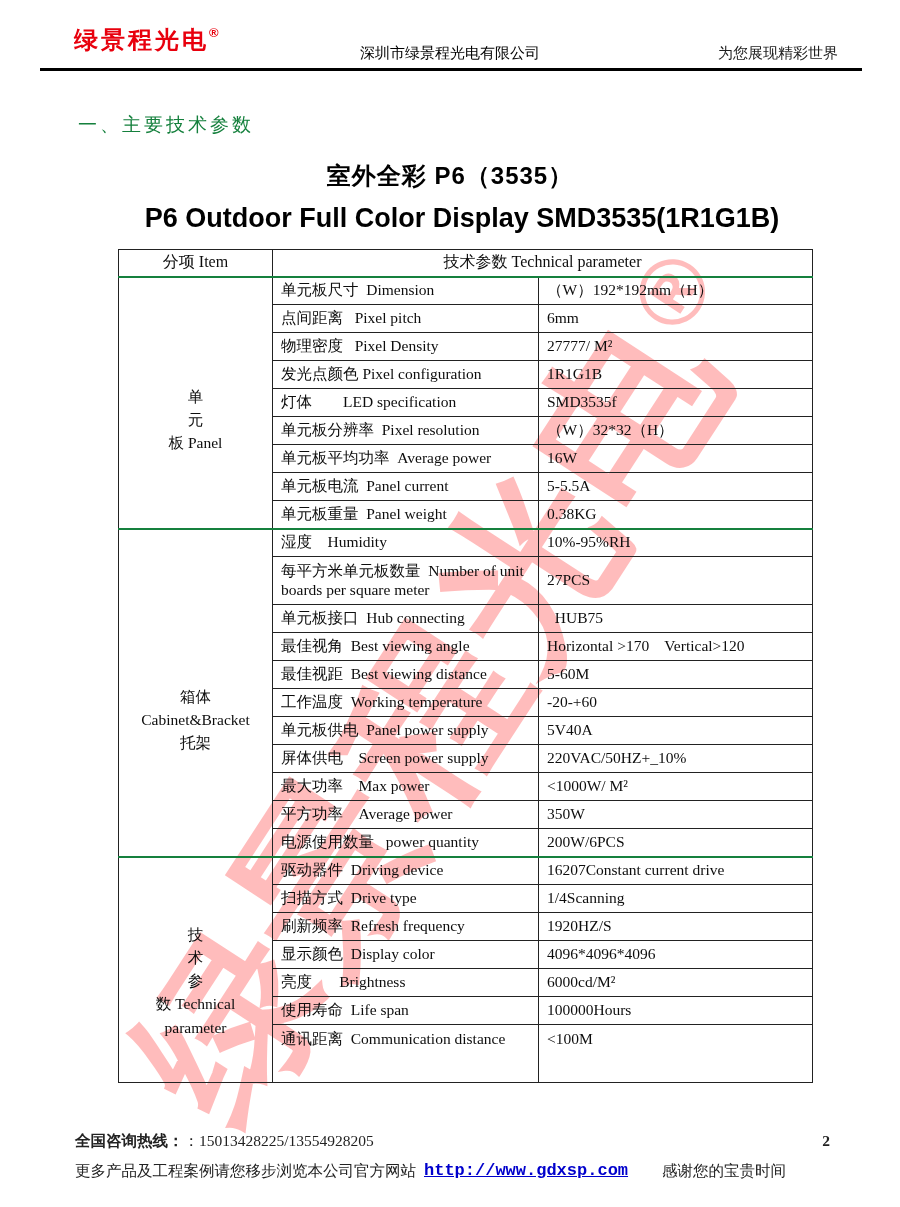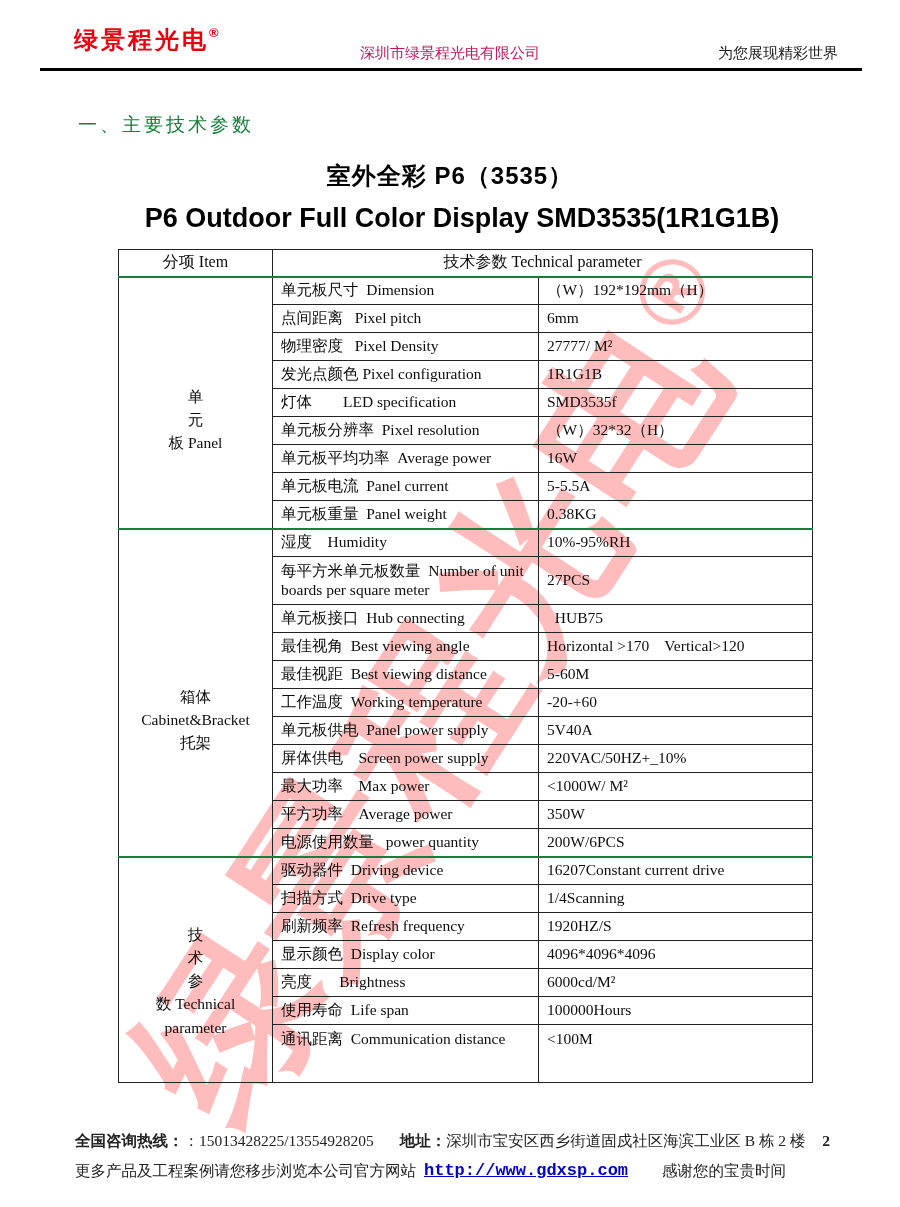--- a/index.html
+++ b/index.html
@@ -23,21 +23,21 @@
 
   .content { position:relative; z-index:1; }
 
   
   .logo {
     position:absolute; left:74px; top:24px;
     font-family:"Liberation Sans","DejaVu Sans",sans-serif;
     font-weight:bold; font-size:24px; letter-spacing:3px; color:#e8000d;
   }
   .logo .logo-reg { font-size:13px; vertical-align:11px; letter-spacing:0; }
-  .company { position:absolute; left:0; top:44px; width:900px; text-align:center; font-size:15px; color:#be185d; }
+  .company { position:absolute; left:0; top:44px; width:900px; text-align:center; font-size:15px; color:#000000; }
   .slogan  { position:absolute; left:718px; top:44px; font-size:15px; color:#1c1c1c; }
   .head-rule { position:absolute; left:40px; top:68px; width:822px; border-top:3px solid #000; }
 
   
   .section-heading { position:absolute; left:78px; top:112px; font-size:19px; letter-spacing:3px; color:#15803d; }
   .title-zh {
     position:absolute; left:0; top:160px; width:900px; text-align:center;
     font-family:"Liberation Sans","DejaVu Sans",sans-serif; font-weight:bold;
     font-size:24px; letter-spacing:1px; color:#000;
   }
@@ -234,21 +234,20 @@
           <tr class="vtop" style="height: 58px;">
             <td class="label-cell">通讯距离  Communication distance</td>
             <td class="value-cell">&lt;100M</td>
           </tr>
         </tbody>
     </table>
 
     <div class="footer">
       <div class="footer-line">
         <span class="f-bold">全国咨询热线：</span><span>：15013428225/13554928205</span>
-        <span class="addr-group"><span class="f-bold">地址：</span><span>深圳市宝安区西乡街道固戍社区海滨工业区 B 栋 2 楼</span></span>
         <span class="page-num">2</span>
       </div>
       <div class="footer-line">
         <span>更多产品及工程案例请您移步浏览本公司官方网站</span>
         <a class="url-link" href="#">http://www.gdxsp.com</a>
         <span>感谢您的宝贵时间</span>
       </div>
     </div>
 
   </div>

